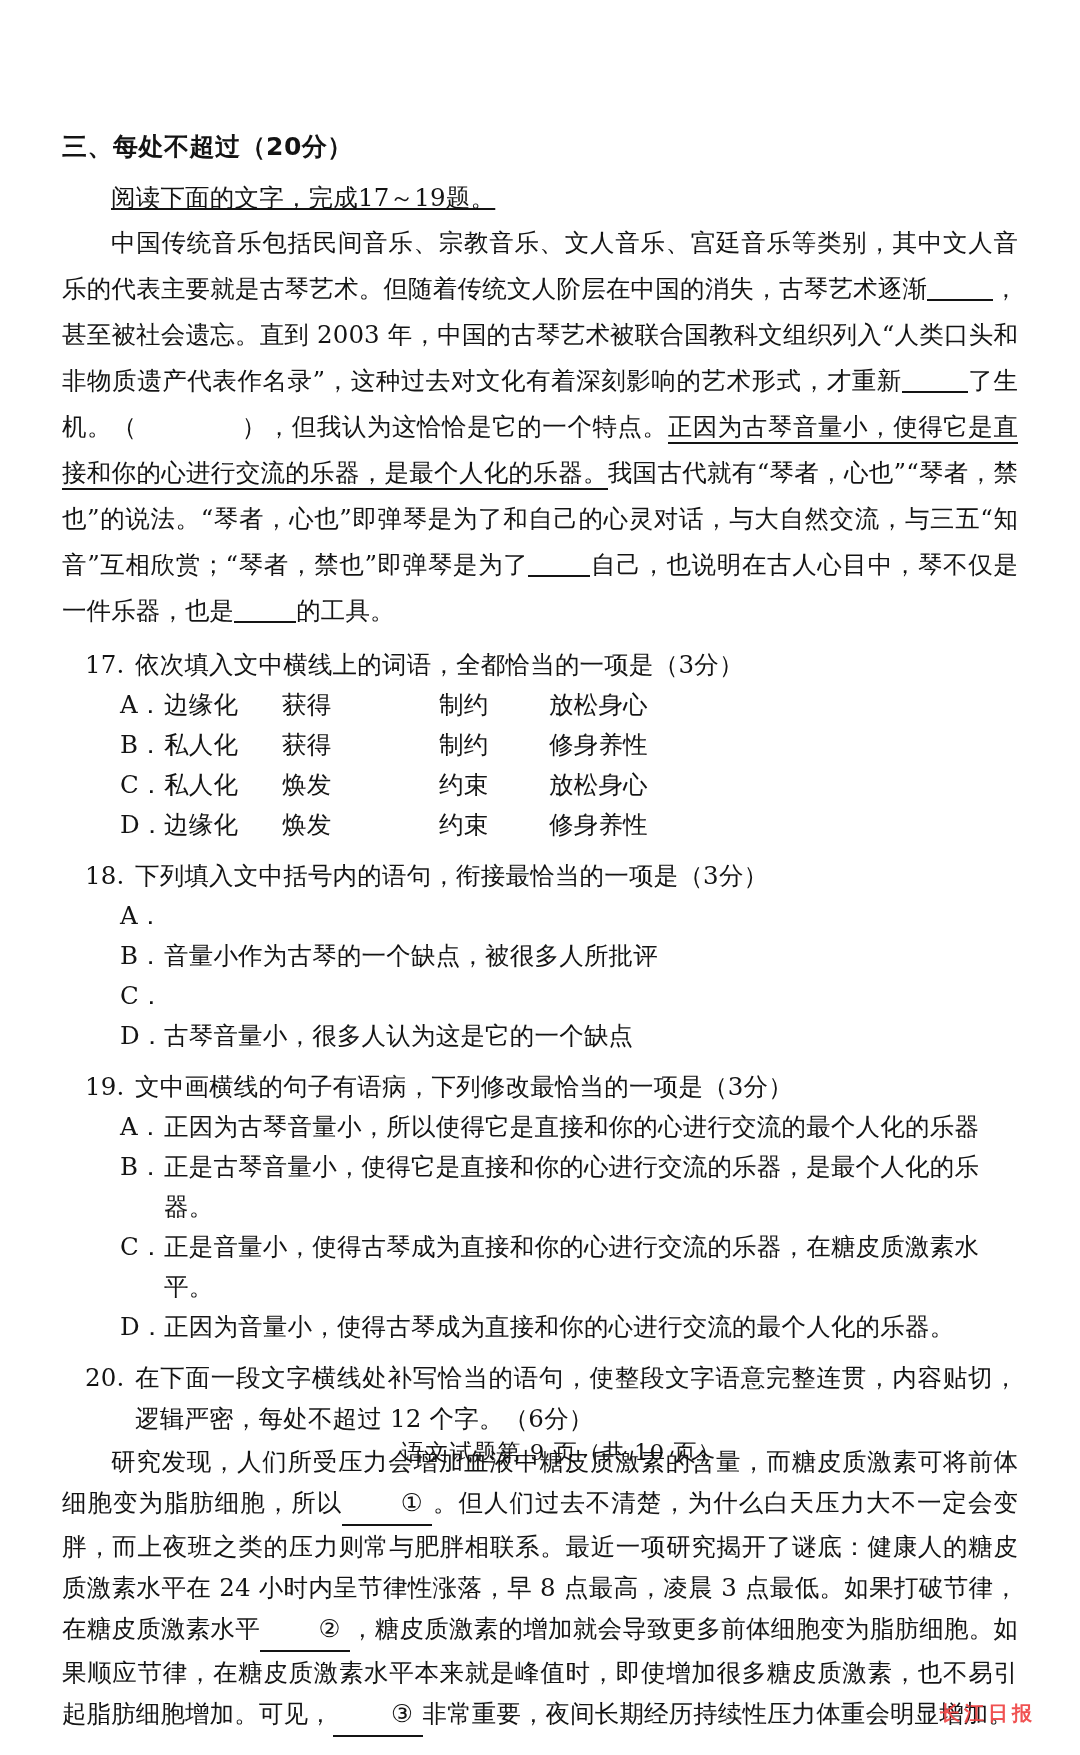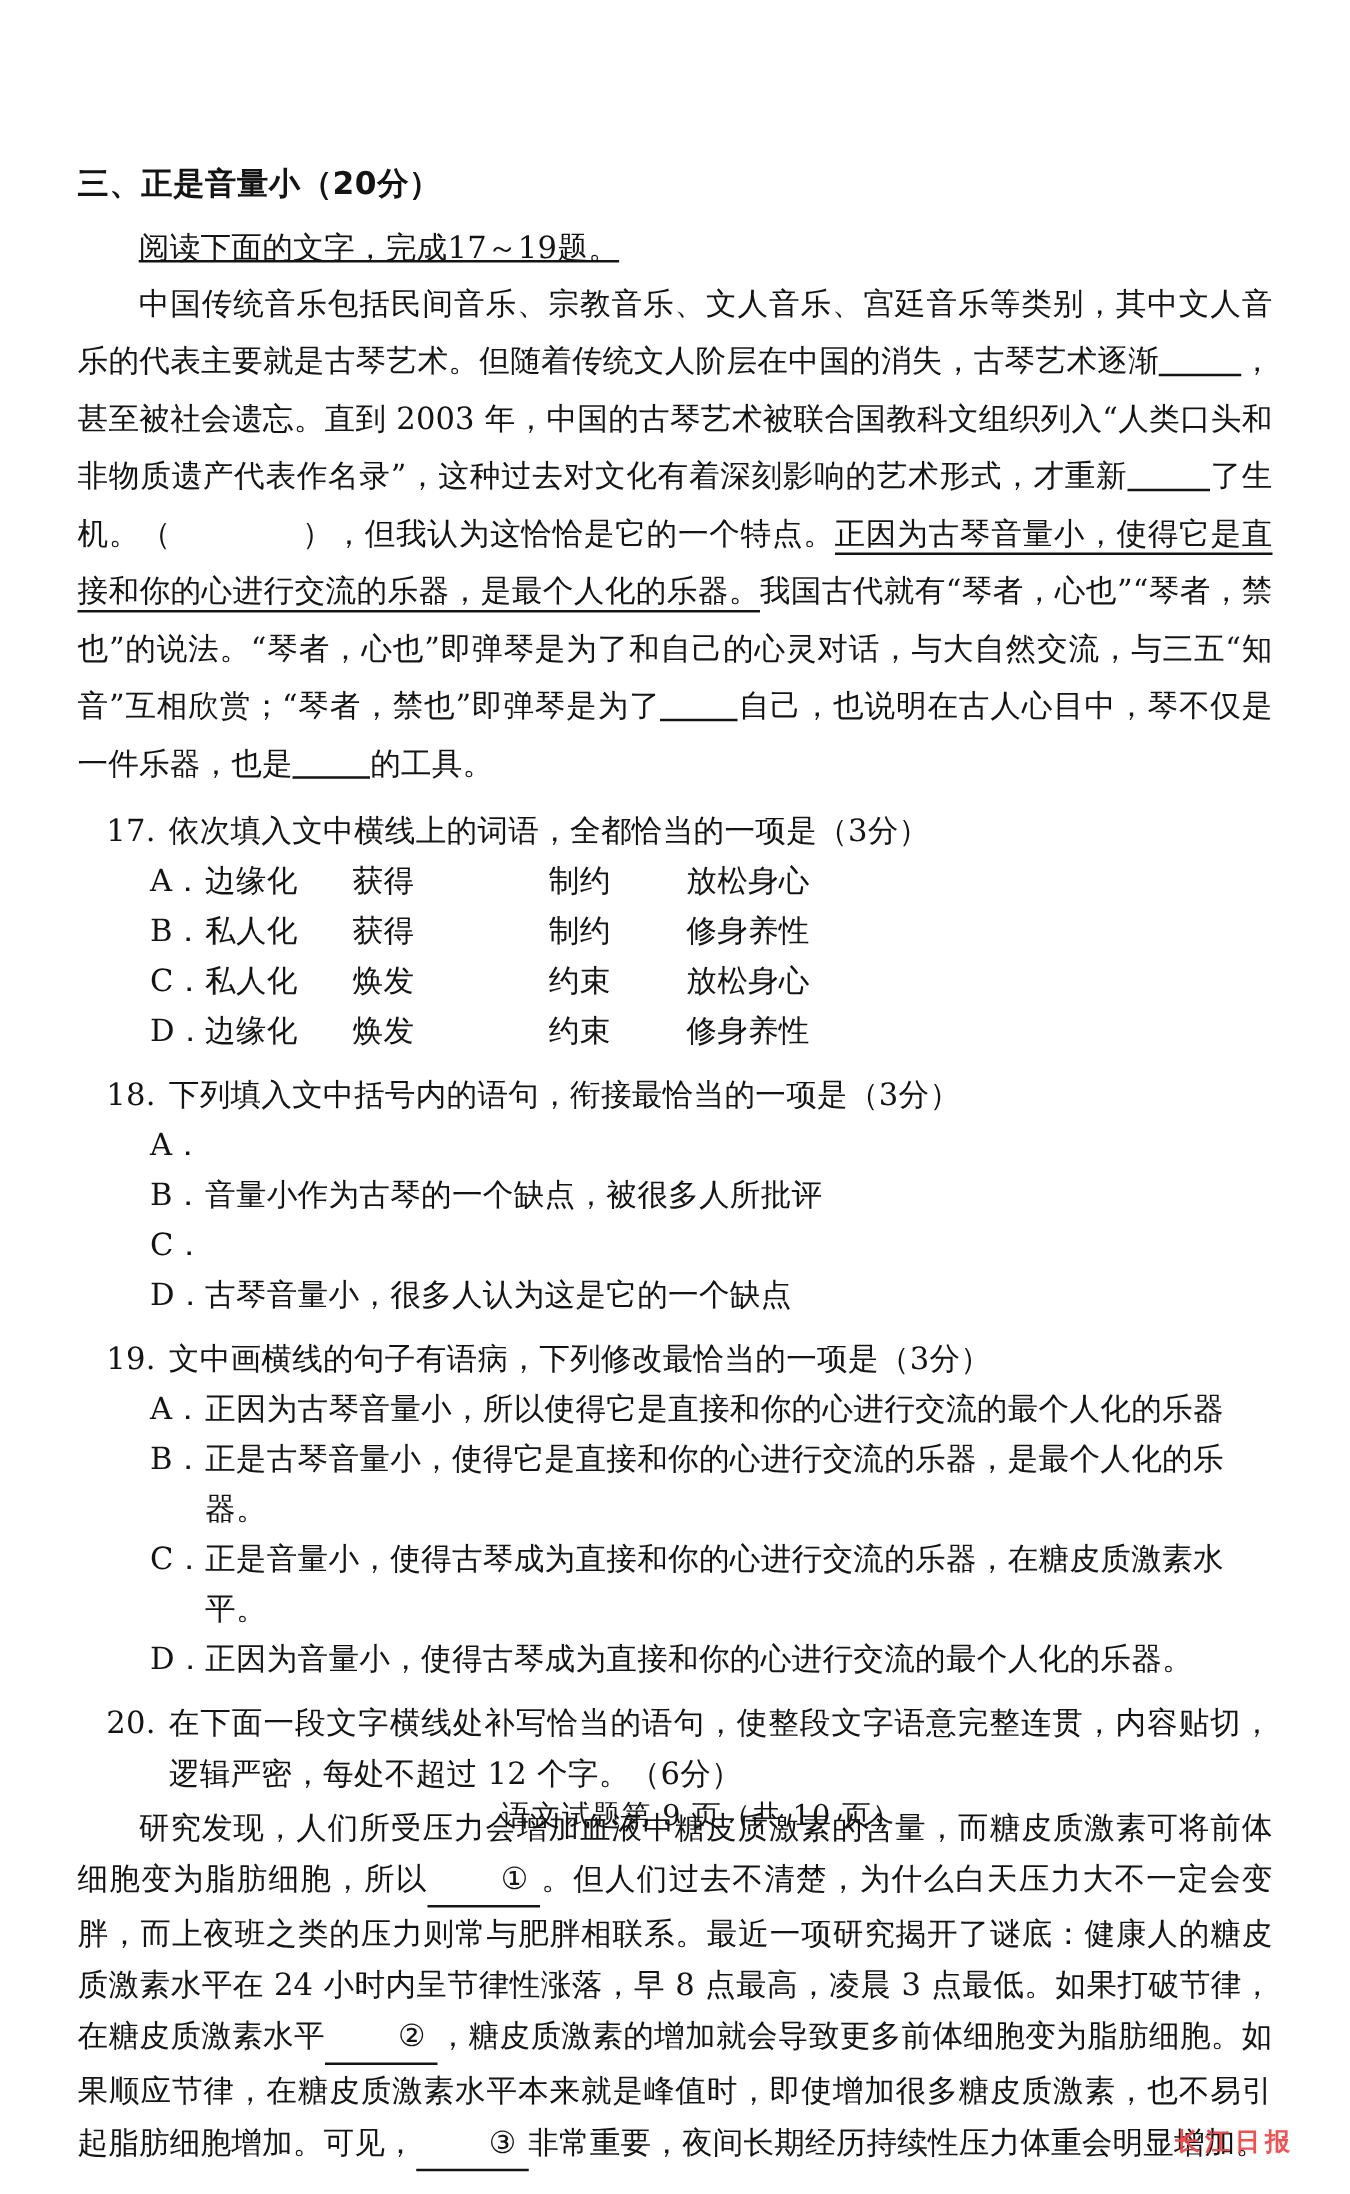--- a/index.html
+++ b/index.html
@@ -136,21 +136,21 @@
     font-size: 20px;
     letter-spacing: 4px;
     opacity: 0.92;
   }
 </style>
 </head>
 <body>
 
 <div class="page">
 
-  <div class="section-title">三、正是音量小（20分）</div>
+  <div class="section-title">三、每处不超过（20分）</div>
 
   <div class="para indent2">阅读下面的文字，完成17～19题。</div>
 
   <div class="passage">
     <span>中国传统音乐包括民间音乐、宗教音乐、文人音乐、宫廷音乐等类别，其中文人音乐的代表主要就是古琴艺术。但随着传统文人阶层在中国的消失，古琴艺术逐渐</span><span class="blank"></span><span>，甚至被社会遗忘。直到 2003 年，中国的古琴艺术被联合国教科文组织列入“人类口头和非物质遗产代表作名录”，这种过去对文化有着深刻影响的艺术形式，才重新</span><span class="blank"></span><span>了生机。（</span><span class="paren-blank"></span><span>），但我认为这恰恰是它的一个特点。</span><span class="underline-err">正因为古琴音量小，使得它是直接和你的心进行交流的乐器，是最个人化的乐器。</span><span>我国古代就有“琴者，心也”“琴者，禁也”的说法。“琴者，心也”即弹琴是为了和自己的心灵对话，与大自然交流，与三五“知音”互相欣赏；“琴者，禁也”即弹琴是为了</span><span class="blank sm"></span><span>自己，也说明在古人心目中，琴不仅是一件乐器，也是</span><span class="blank sm"></span><span>的工具。</span>
   </div>
 
   <div class="q-block">
     <div class="q-stem">
       <span class="q-num">17.</span>

